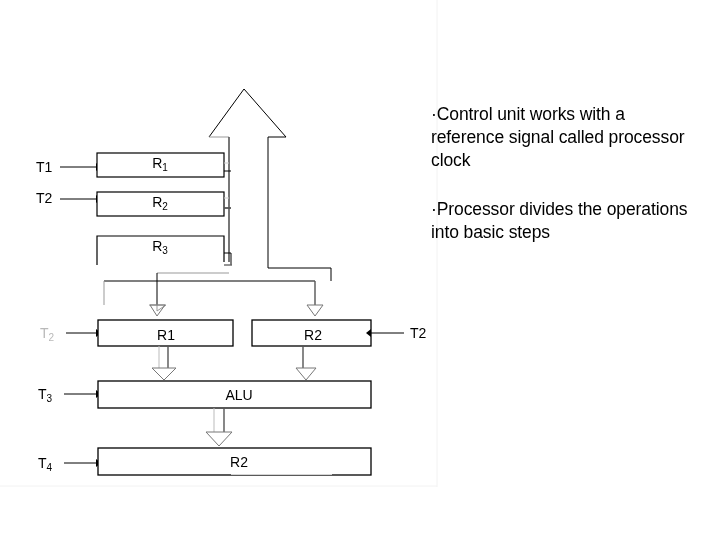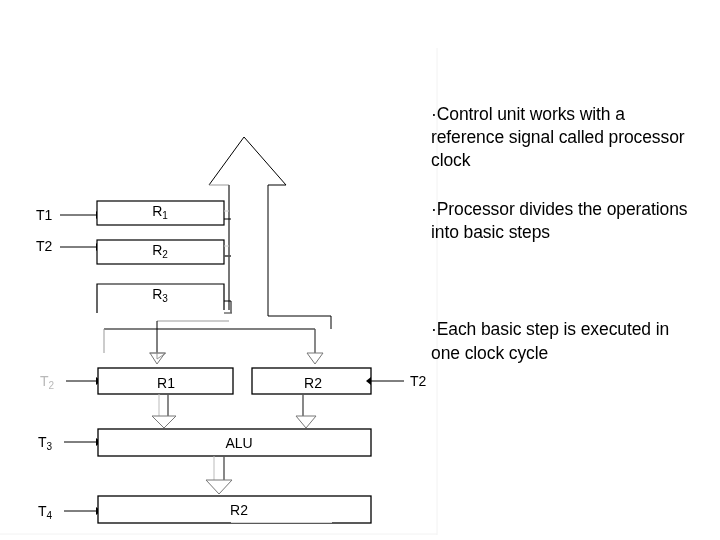--- a/index.html
+++ b/index.html
@@ -16,21 +16,20 @@
     font-family: "Liberation Sans", sans-serif;
   }
 
   
   #diagram {
     position: absolute;
     left: 0;
     top: 0;
     width: 440px;
     height: 487px;
-    margin-top: 48px;
   }
   #diagram svg {
     position: absolute;
     left: 0;
     top: 0;
   }
 
   
   .bullets {
     position: absolute;
@@ -205,16 +204,15 @@
 
         <line x1="231" y1="474" x2="332" y2="474" stroke="#ffffff" stroke-width="1.6"></line>
       </g>
 
     </svg>
   </div>
 
   <div class="bullets">
     <p class="bullet b1"><span class="dot">·</span><span>Control unit works with a reference signal called processor clock</span></p>
     <p class="bullet b2"><span class="dot">·</span><span>Processor divides the operations into basic steps</span></p>
-    <p class="bullet b3"><span class="dot">·</span><span>Each basic step is executed in one clock cycle</span></p>
   </div>
 
 </div>
 
 </body></html>

